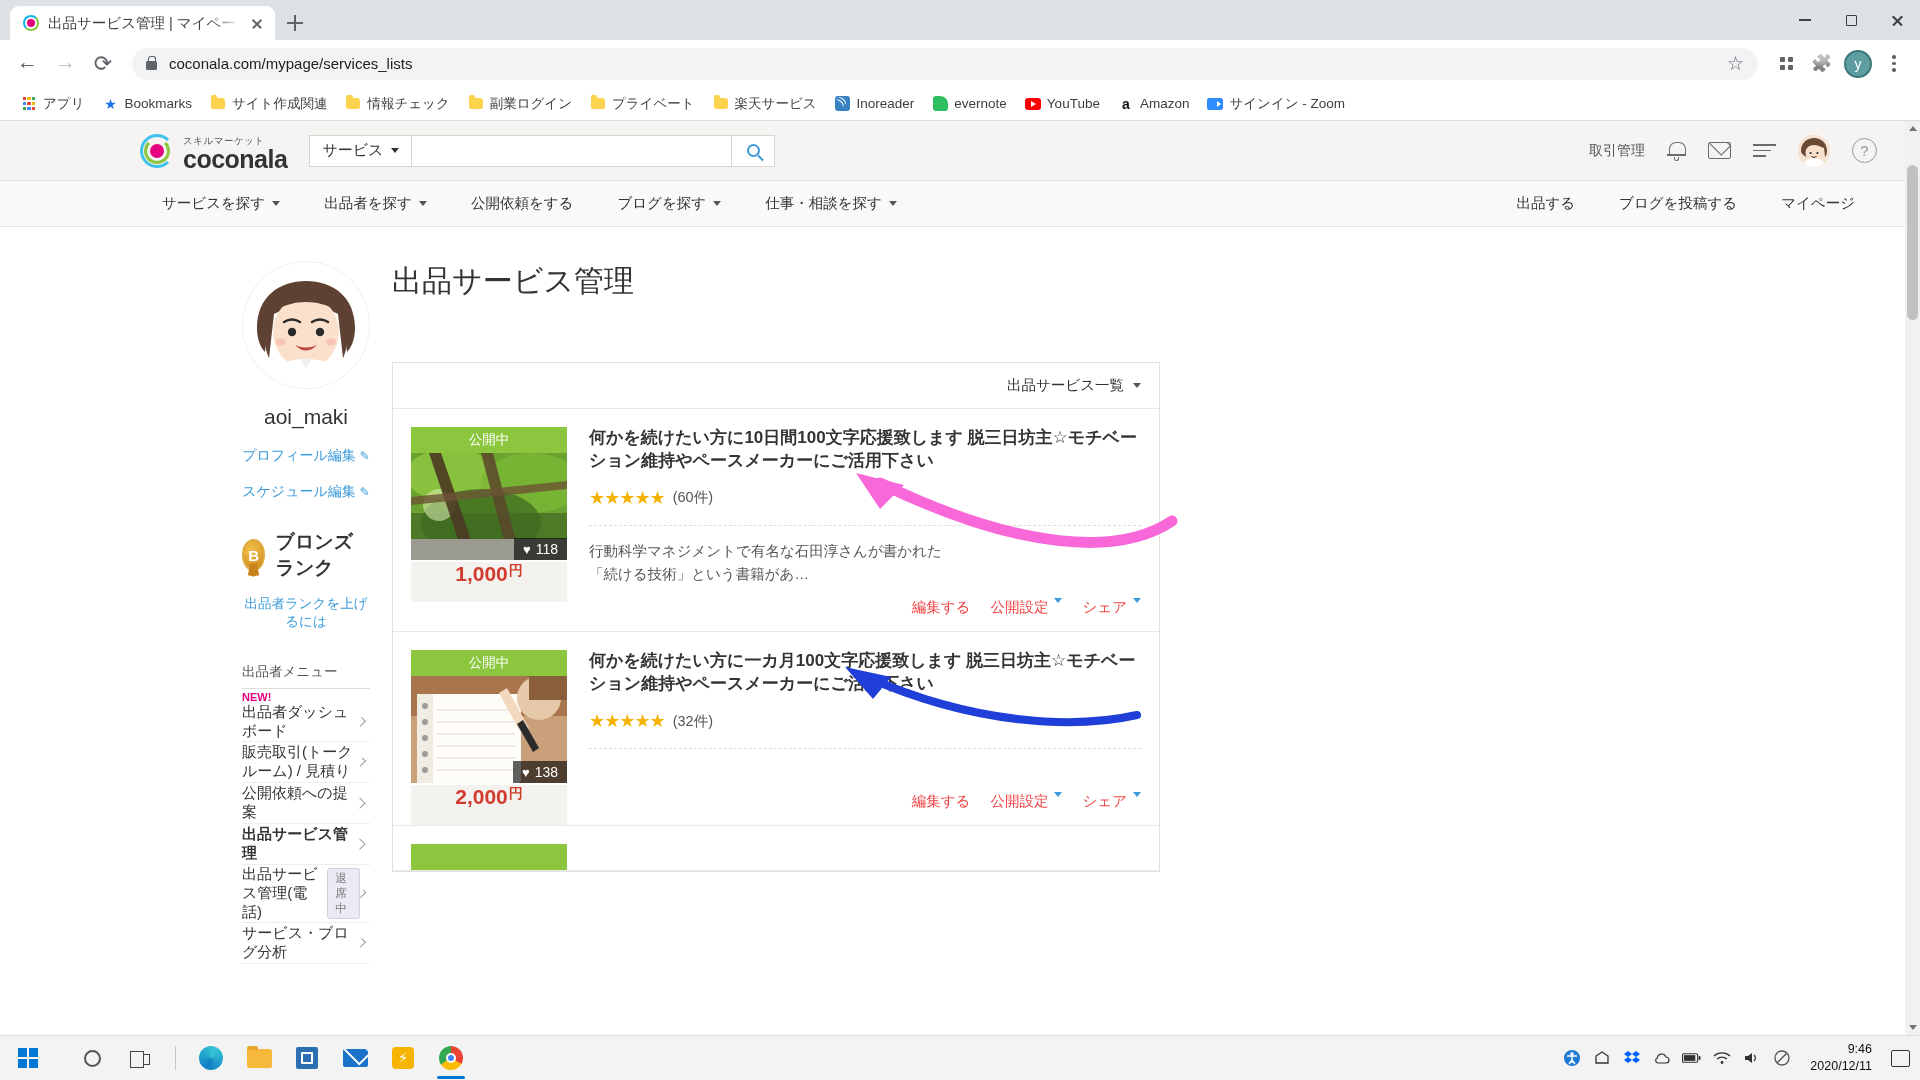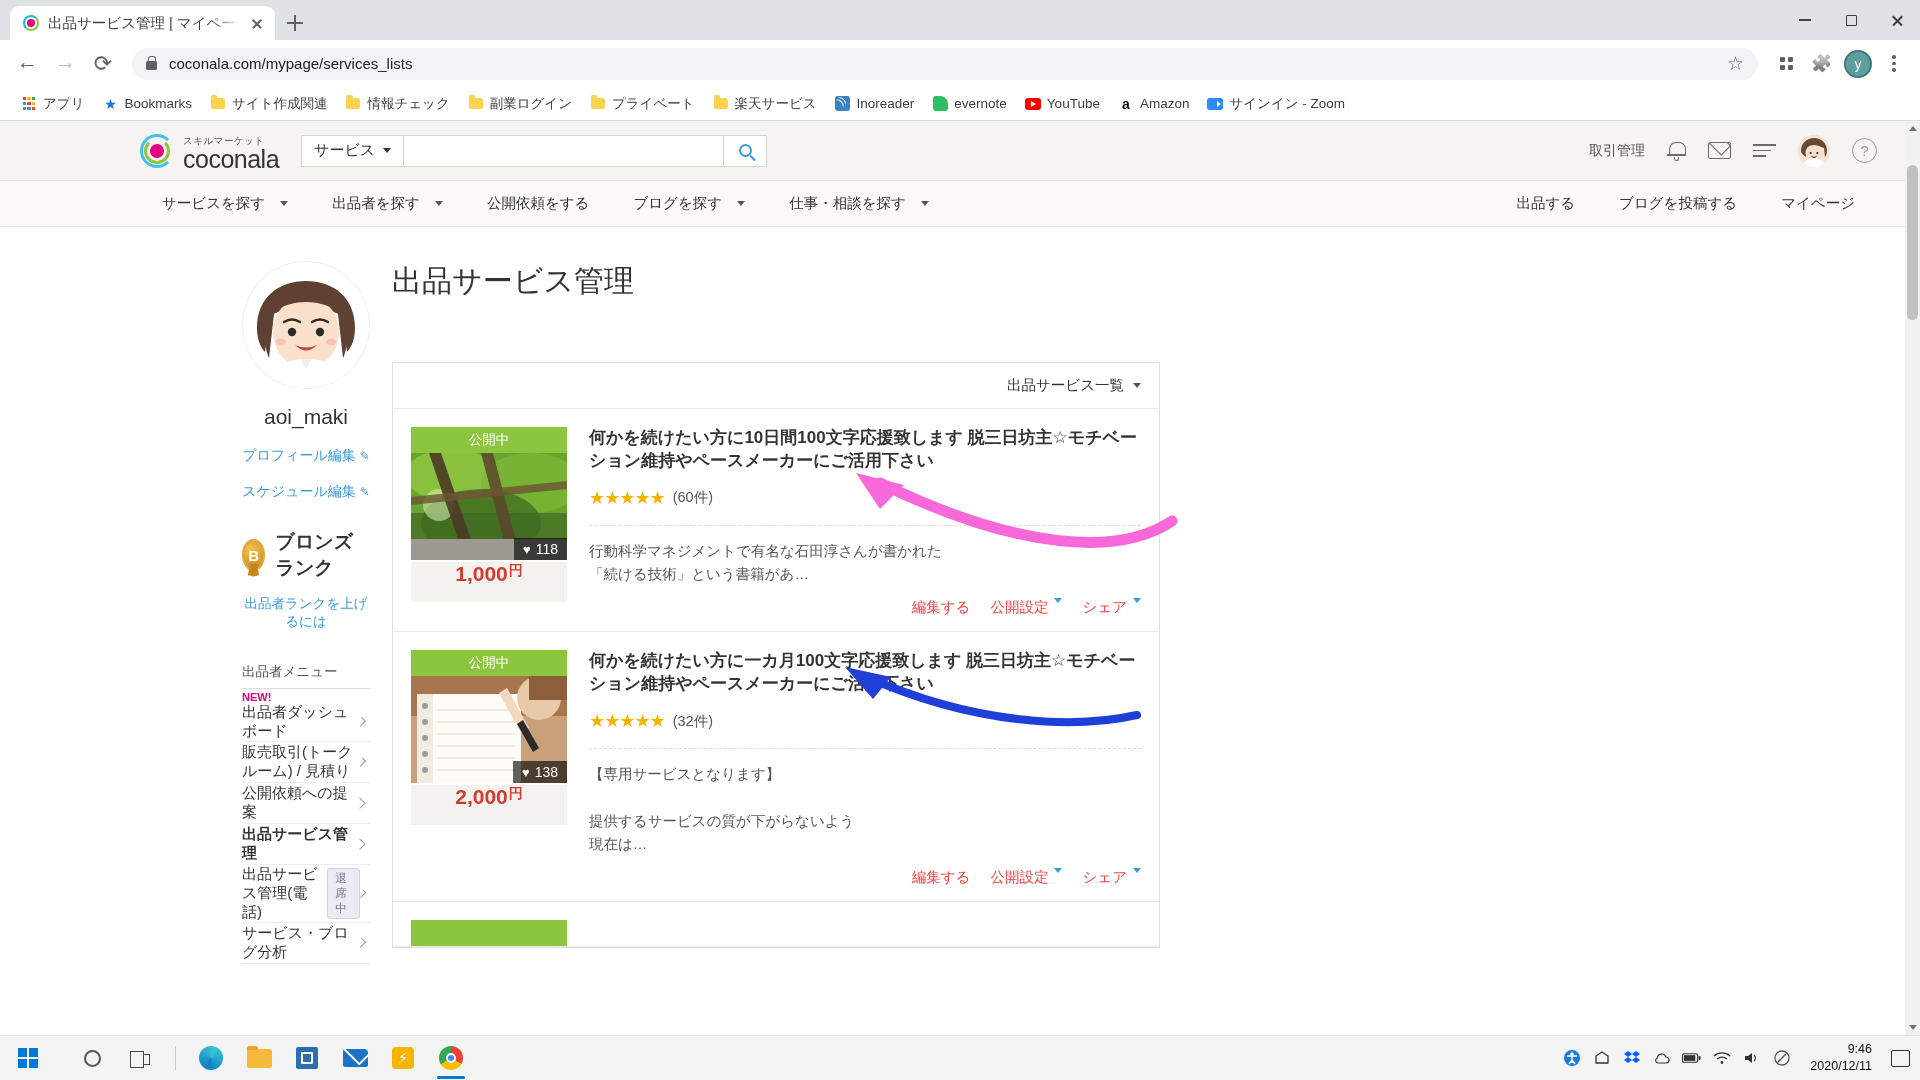--- a/index.html
+++ b/index.html
@@ -142,21 +142,21 @@
   .cc-header {
     height: 60px; background:#f5f4f2; display:flex; align-items:center; padding: 0 28px 0 140px;
     border-bottom: 1px solid #e7e5e1;
   }
   .logo { display:flex; align-items:center; gap:9px; }
   .logo-mark { width:34px;height:34px;position:relative; }
   .logo-mark .o1 { position:absolute; inset:0; border-radius:50%; border:3px solid #3ec1ea; border-right-color:transparent; }
   .logo-mark .o2 { position:absolute; inset:4px; border-radius:50%; border:3px solid #8cc63e; border-top-color:transparent; }
   .logo-mark .o3 { position:absolute; inset:10px; border-radius:50%; background:#e4007f; }
   .logo-txt .tag { font-size:9.5px; color:#555; letter-spacing:.5px; }
-  .logo-txt .nm { font-size:25px; font-weight:normal; color:#333; letter-spacing:-0.5px; line-height:.95; }
+  .logo-txt .nm { font-size:25px; font-weight:bold; color:#333; letter-spacing:-0.5px; line-height:.95; }
 
   .cat-select {
     margin-left: 22px; height:32px; border:1px solid #d8d5d0; background:#fff;
     display:flex; align-items:center; gap:8px; padding: 0 12px; font-size:15px; color:#333;
     border-right:none;
   }
   .cat-select .cv { border-top:5px solid #333; border-left:4px solid transparent; border-right:4px solid transparent; }
   .search-box { width:320px; height:32px; border:1px solid #d8d5d0; background:#fff; border-right:none; }
   .search-btn {
     width:44px; height:32px; border:1px solid #d8d5d0; background:#fff;
@@ -180,21 +180,21 @@
   .lst i { height:1.8px;background:#6b6b6b;display:block; }
   .lst i:nth-child(1){width:23px}.lst i:nth-child(2){width:18px}.lst i:nth-child(3){width:13px}
   .hdr-avatar { width:32px;height:32px;border-radius:50%;overflow:hidden; background:#f4d7c0; }
   .qmark { width:25px;height:25px;border-radius:50%;border:1.8px solid #9a9a9a;color:#9a9a9a;font-size:15px;display:flex;align-items:center;justify-content:center; }
 
   
   .cc-nav {
     height: 46px; background:#faf9f7; border-bottom:1px solid #e7e5e1;
     display:flex; align-items:center; padding: 0 28px 0 140px; font-size:14.5px; color:#333;
   }
-  .nav-item { padding: 0 22px; display:flex; align-items:center; gap:15px; height:46px; }
+  .nav-item { padding: 0 22px; display:flex; align-items:center; gap:7px; height:46px; }
   .nav-item .cv { border-top:5px solid #555; border-left:4px solid transparent; border-right:4px solid transparent; }
   .nav-right { margin-left:auto; display:flex; }
 
   
   .cc-body { display:flex; padding: 34px 0 0 0; }
   .cc-side { width: 370px; flex:0 0 370px; padding-left:242px; }
   .prof-pic {
     width:128px;height:128px;border-radius:50%;margin: 0 auto; overflow:hidden; background:#fff;
     border:1px solid #eee;
   }
@@ -712,24 +712,20 @@
                   <span class="yen">円</span>
                 </div>
               </div>
               <div class="card-body">
                 <div class="card-title">何かを続けたい方に一カ月100文字応援致します 脱三日坊主☆モチベーション維持やペースメーカーにご活用下さい</div>
                 <div class="stars-row">
                   <span class="stars">★★★★★</span>
                   <span class="rv-count">(32件)</span>
                 </div>
                 <div class="card-sep"></div>
-                <div class="card-desc">【専用サービスとなります】
-
-提供するサービスの質が下がらないよう
-現在は…</div>
                 <div class="card-actions">
                   <span class="act">
                     <span>編集する</span>
                   </span>
                   <span class="act">
                     <span>公開設定</span>
                     <span class="cv"></span>
                   </span>
                   <span class="act">
                     <span>シェア</span>

